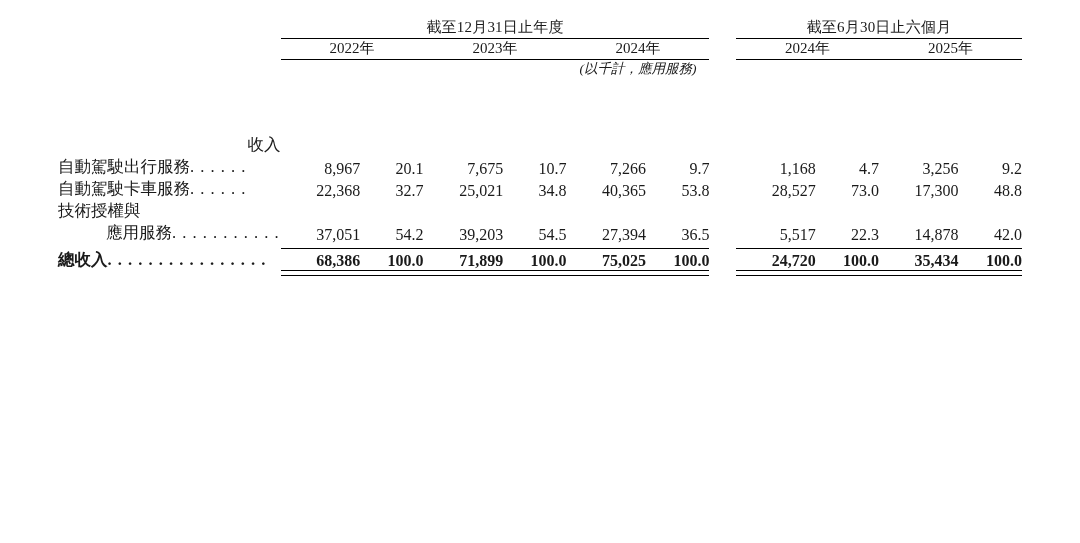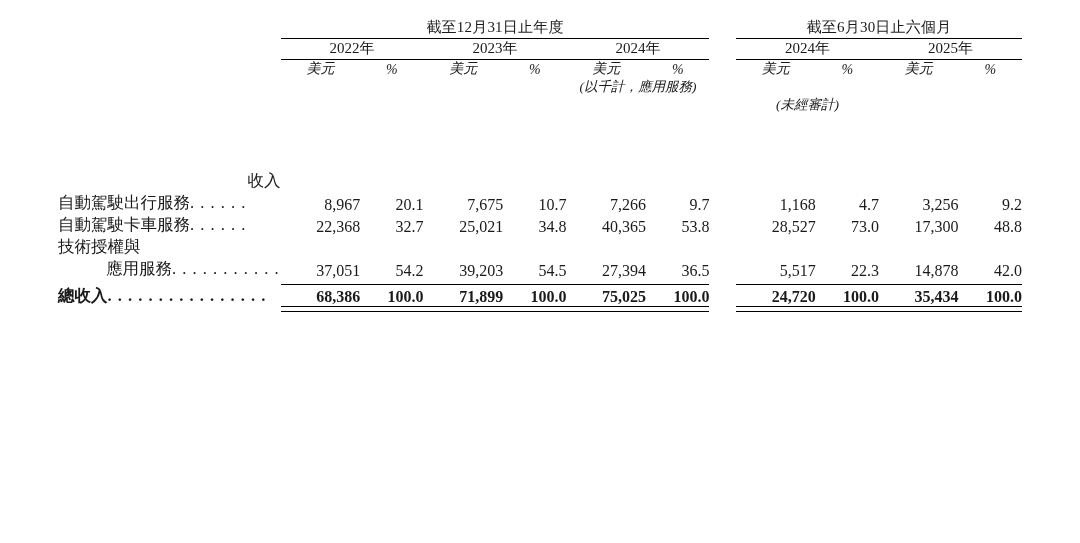--- a/index.html
+++ b/index.html
@@ -157,62 +157,35 @@
     <tr class="hdr-rule">
       <td></td>
       <td class="u" colspan="2"></td>
       <td class="u" colspan="2"></td>
       <td class="u" colspan="2"></td>
       <td></td>
       <td class="u" colspan="2"></td>
       <td class="u" colspan="2"></td>
     </tr>
 
-    <tr>
-      <td></td>
-      <td class="unit">美元</td>
-      <td class="unit">%</td>
-      <td class="unit">美元</td>
-      <td class="unit">%</td>
-      <td class="unit">美元</td>
-      <td class="unit">%</td>
-      <td></td>
-      <td class="unit">美元</td>
-      <td class="unit">%</td>
-      <td class="unit">美元</td>
-      <td class="unit">%</td>
-    </tr>
 
     <tr class="note-row">
       <td></td>
       <td></td>
       <td></td>
       <td></td>
       <td></td>
       <td colspan="2">(以千計，應用服務)</td>
       <td></td>
       <td></td>
       <td></td>
       <td></td>
       <td></td>
     </tr>
 
-    <tr class="note-row2">
-      <td></td>
-      <td></td>
-      <td></td>
-      <td></td>
-      <td></td>
-      <td></td>
-      <td></td>
-      <td></td>
-      <td colspan="2">(未經審計)</td>
-      <td></td>
-      <td></td>
-    </tr>
 
     <tr class="spacer-lg">
       <td colspan="12"></td>
     </tr>
 
     <tr>
       <td class="section-title">收入</td>
       <td colspan="11"></td>
     </tr>
 

